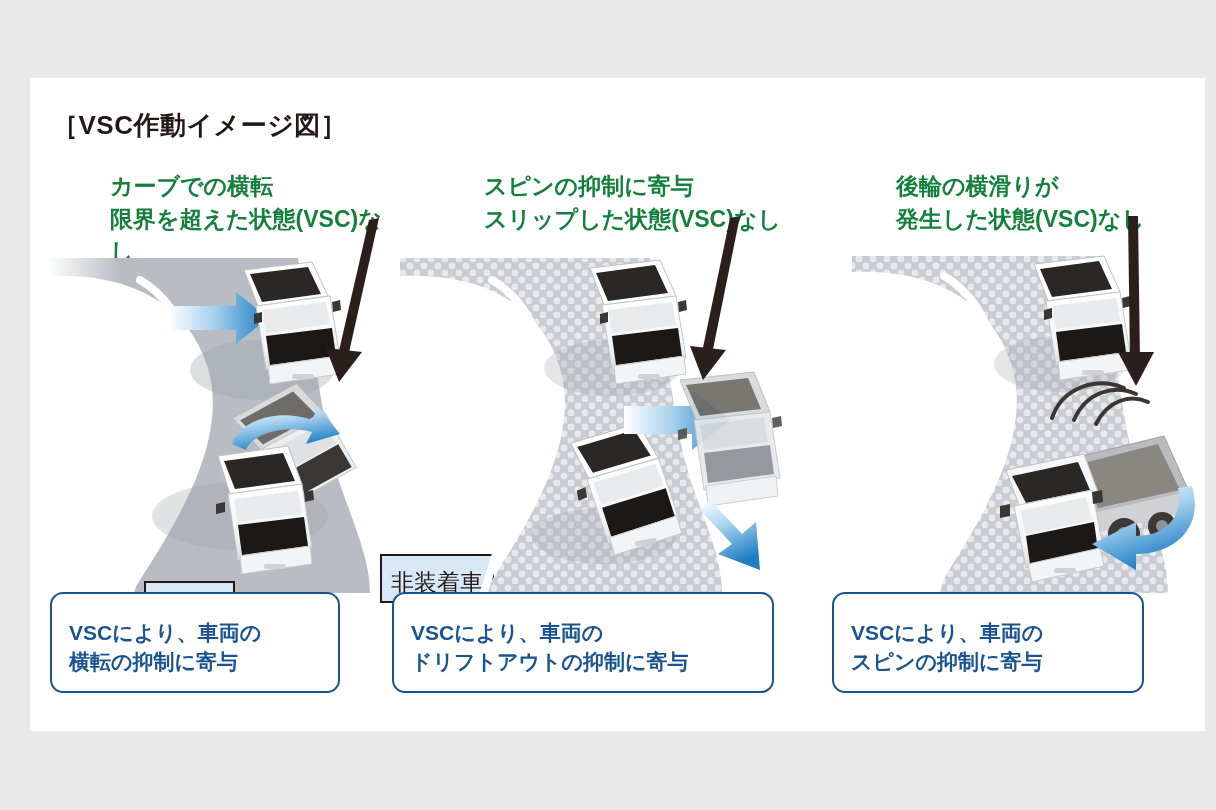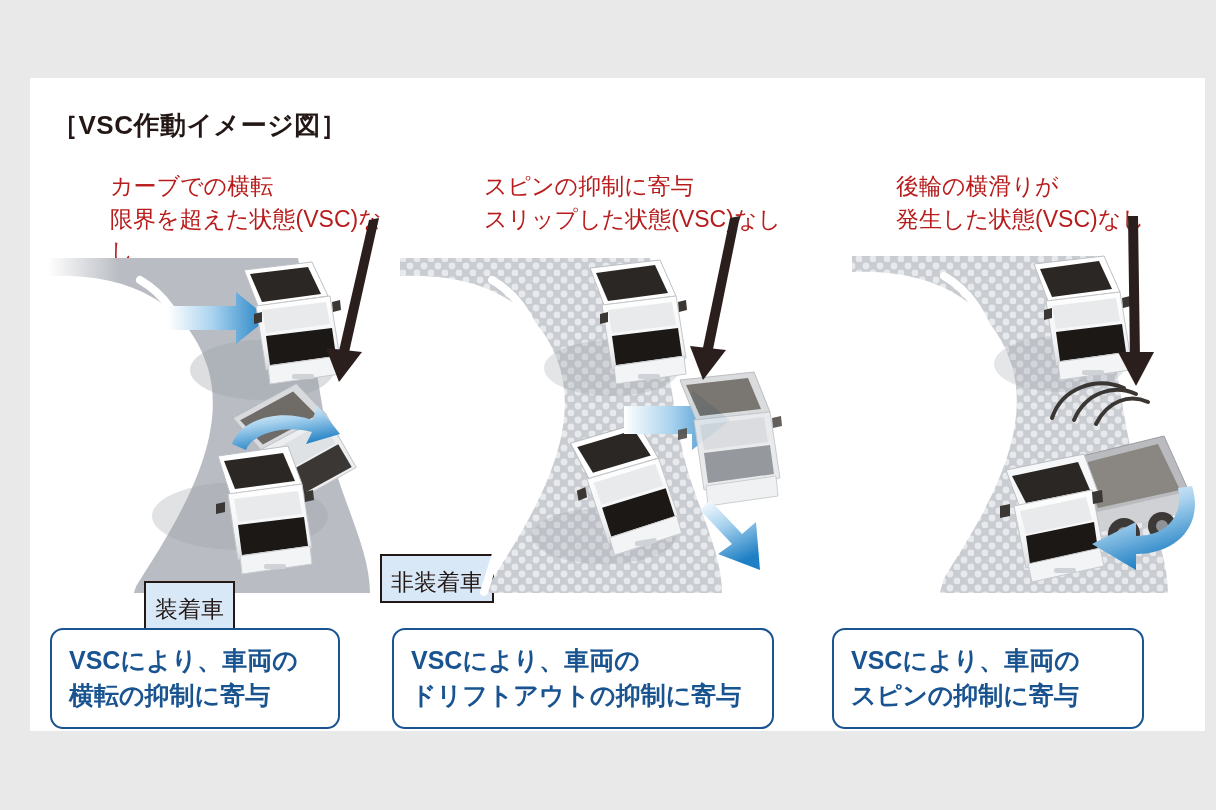--- a/index.html
+++ b/index.html
@@ -33,22 +33,22 @@
 
   
   .panel { position: absolute; top: 160px; height: 560px; }
   #panel-0 { left: 40px;  width: 360px; }
   #panel-1 { left: 392px; width: 400px; }
   #panel-2 { left: 848px; width: 370px; }
 
   .panel-caption {
     position: absolute; top: 10px; left: 0;
     font-size: 23px; line-height: 1.42;
-    color: #b91c1c; white-space: pre-line;
-    font-weight: 400;
+    color: #15803d; white-space: pre-line;
+    font-weight: 700;
   }
   #panel-0 .panel-caption { left: 70px; }
   #panel-1 .panel-caption { left: 92px; }
   #panel-2 .panel-caption { left: 48px; }
 
   
   .scene {
     position: absolute; left: 0; top: 88px;
     width: 100%; height: 345px;
     overflow: visible;
@@ -68,27 +68,26 @@
   }
   #callout-equipped    { left: 104px; top: 421px; }
   #callout-nonequipped { left: 340px; top: 394px; }
 
   
   .result-box {
     position: absolute;
     border: 2.5px solid #1a5490;
     border-radius: 13px;
     color: #1a5490;
-    font-size: 25px;
+    font-size: 21px;
     font-weight: 600;
     line-height: 1.40;
-    padding: 13px 17px 14px 17px;
+    padding: 24px 17px 14px 17px;
     white-space: pre-line;
     background: #ffffff;
-    margin-top: 36px;
   }
   #result-0 { left: 50px;  top: 592px; width: 290px; }
   #result-1 { left: 392px; top: 592px; width: 382px; }
   #result-2 { left: 832px; top: 592px; width: 312px; }
 </style>
 </head>
 <body>
 
 <div id="stage">
 

